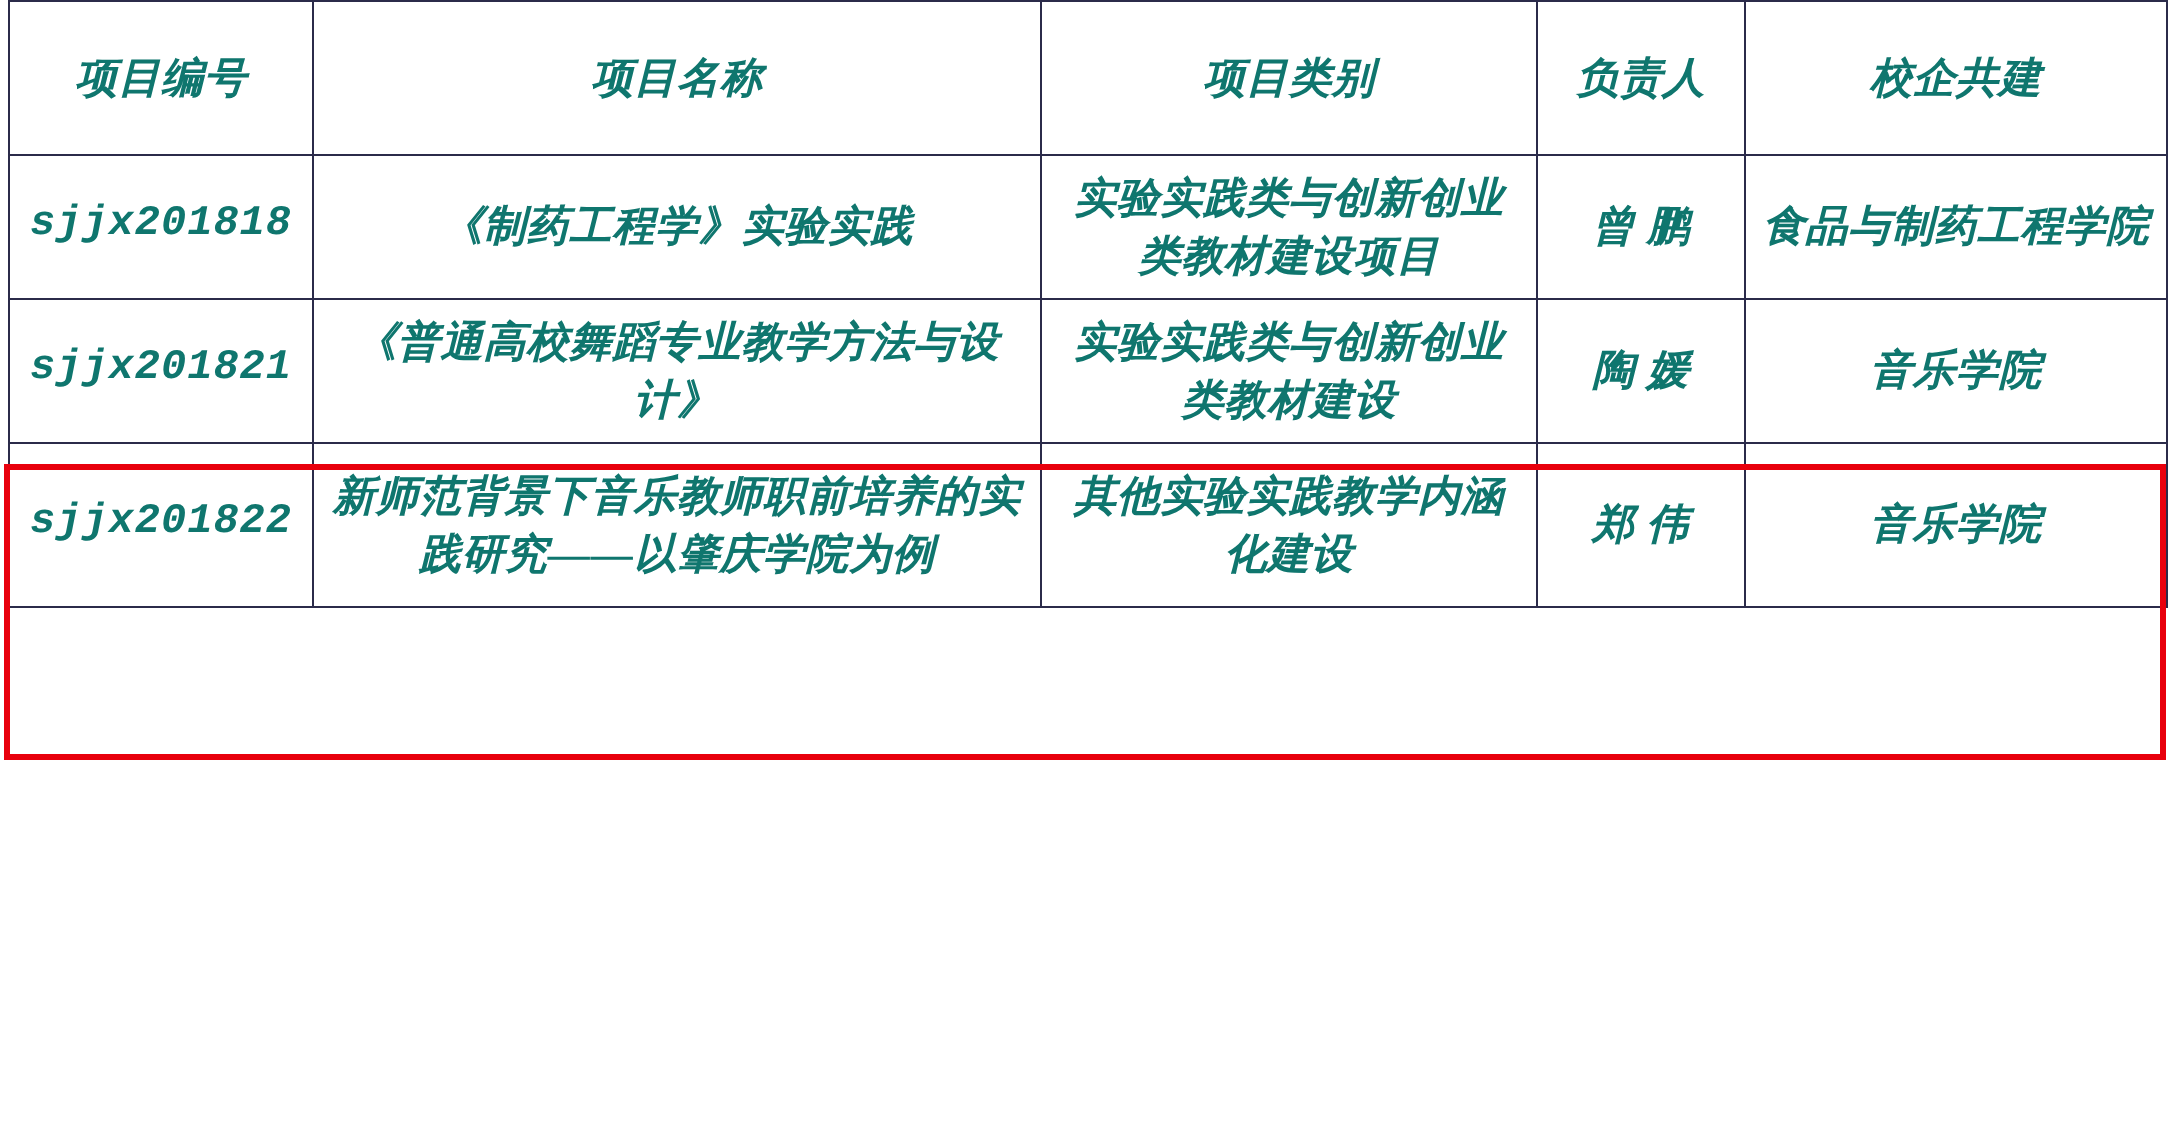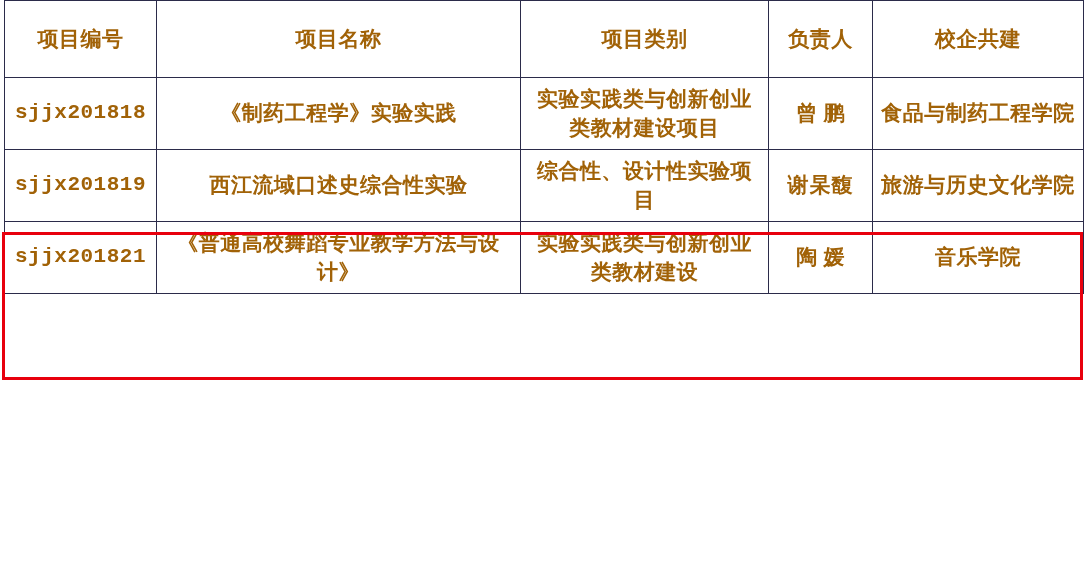--- a/index.html
+++ b/index.html
@@ -17,21 +17,22 @@
     position: relative;
     width: 1087px;
     height: 567px;
     background: #ffffff;
   }
   table.project-table {
     border-collapse: collapse;
     table-layout: fixed;
     width: 1079px;
     margin: 0 4px;
-    color: #a16207;
+    color: #0f766e;
+    font-style: italic;
   }
   table.project-table td,
   table.project-table th {
     border: 1px solid #2b2b4a;
     text-align: center;
     vertical-align: middle;
     padding: 4px 6px;
     line-height: 1.35;
     font-size: 21px;
     font-weight: bold;
@@ -102,31 +103,31 @@
     </thead>
     <tbody>
       <tr>
         <td class="code">sjjx201818</td>
         <td>《制药工程学》实验实践</td>
         <td>实验实践类与创新创业类教材建设项目</td>
         <td class="person">曾 鹏</td>
         <td>食品与制药工程学院</td>
       </tr>
       <tr>
-        <td class="code">sjjx201819</td>
-        <td>西江流域口述史综合性实验</td>
-        <td>综合性、设计性实验项目</td>
-        <td class="person tight">谢杲馥</td>
-        <td>旅游与历史文化学院</td>
-      </tr>
-      <tr>
         <td class="code">sjjx201821</td>
         <td>《普通高校舞蹈专业教学方法与设计》</td>
         <td>实验实践类与创新创业类教材建设</td>
         <td class="person">陶 媛</td>
+        <td>音乐学院</td>
+      </tr>
+      <tr class="tall">
+        <td class="code">sjjx201822</td>
+        <td>新师范背景下音乐教师职前培养的实践研究——以肇庆学院为例</td>
+        <td>其他实验实践教学内涵化建设</td>
+        <td class="person">郑 伟</td>
         <td>音乐学院</td>
       </tr>
     </tbody>
   </table>
 
   <div id="highlight-box" style="border-color: rgb(232, 0, 13);"></div>
 
 </div>
 
 </body></html>

